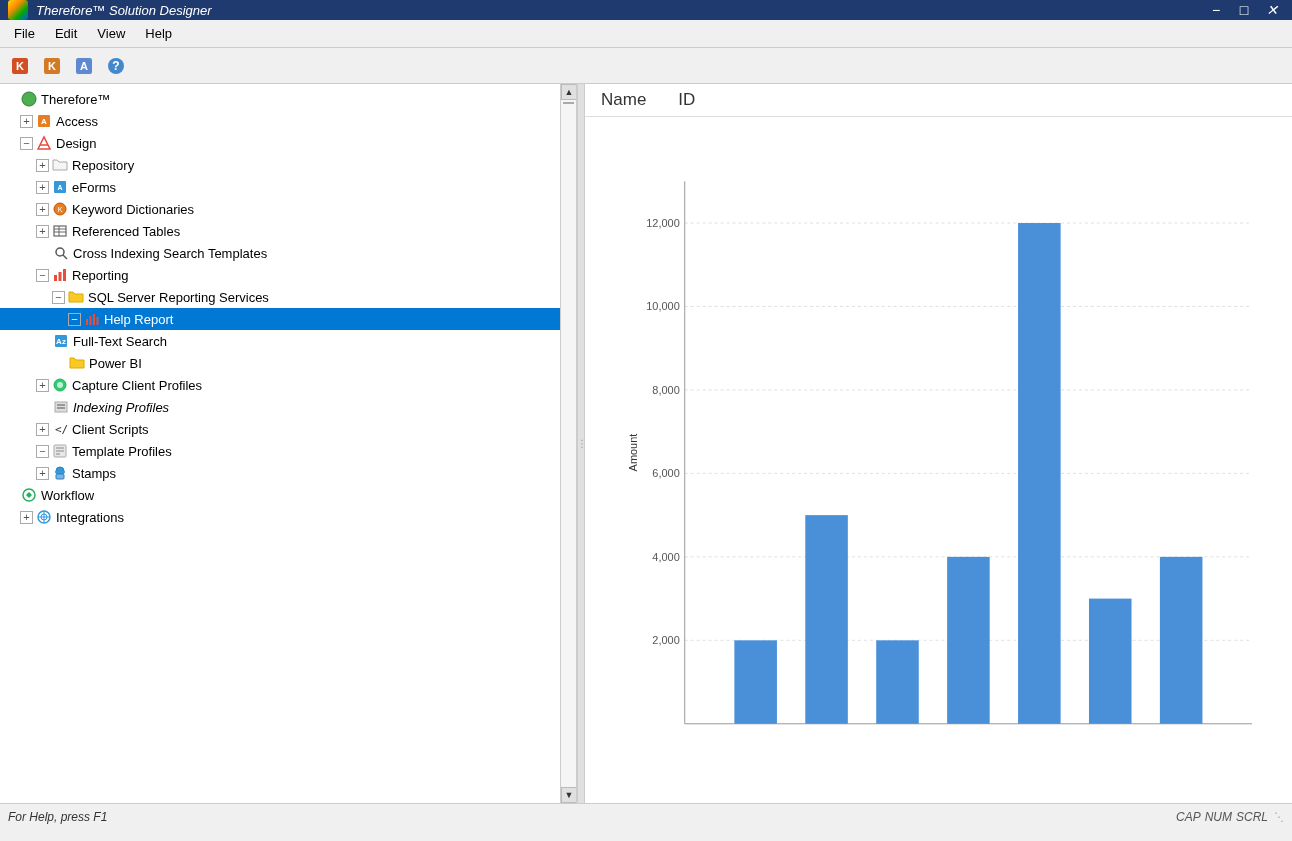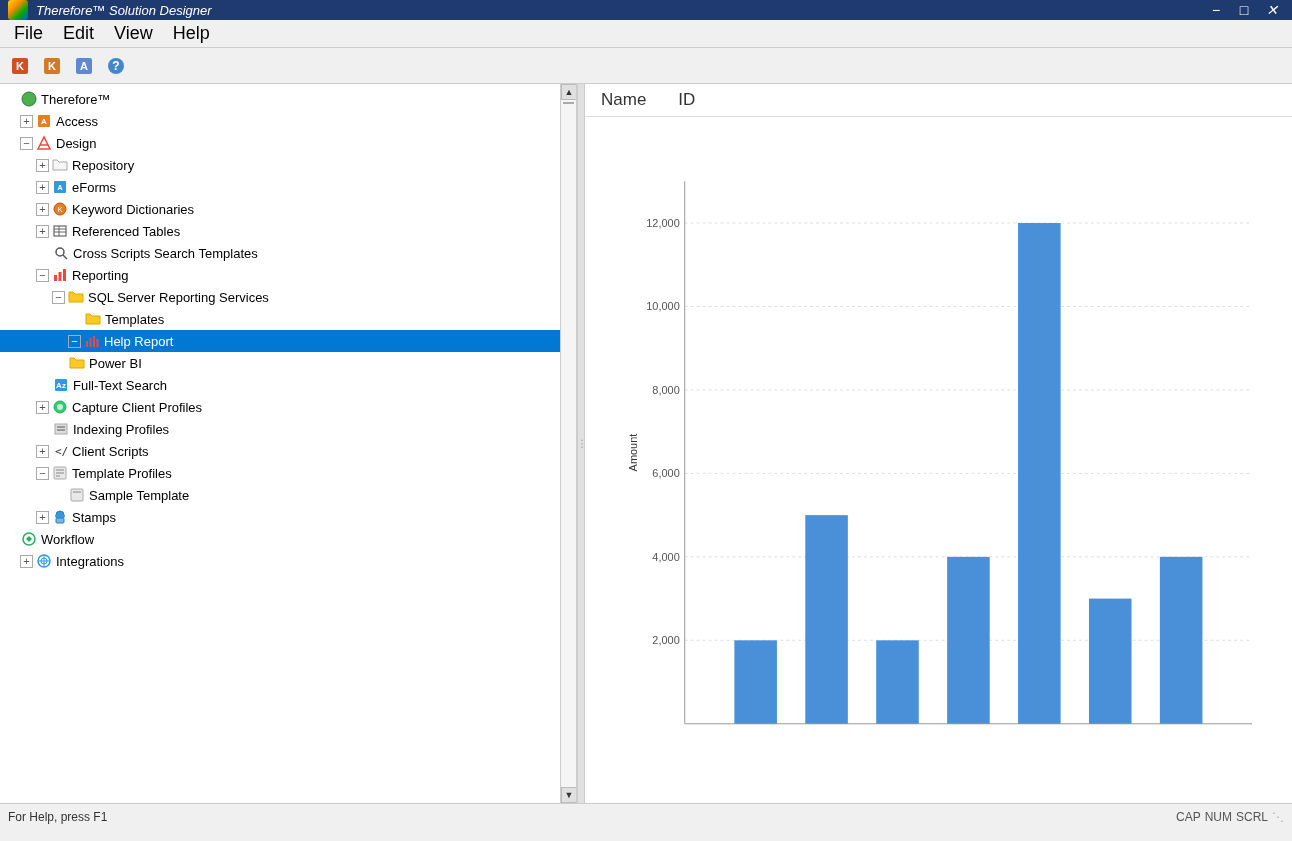--- a/index.html
+++ b/index.html
@@ -24,21 +24,21 @@
 
     
     .menu-bar {
       background: #f0f0f0;
       height: 28px;
       display: flex;
       align-items: center;
       padding: 0 4px;
       border-bottom: 1px solid #ccc;
     }
-    .menu-item { padding: 4px 10px; cursor: pointer; font-size: 18px; }
+    .menu-item { padding: 4px 10px; cursor: pointer; font-size: 13px; }
 
     
     .toolbar {
       background: #f0f0f0;
       height: 36px;
       display: flex;
       align-items: center;
       padding: 0 6px;
       border-bottom: 1px solid #ccc;
       gap: 4px;
@@ -135,20 +135,21 @@
     .status-bar {
       height: 26px;
       background: #f0f0f0;
       border-top: 1px solid #ccc;
       display: flex;
       align-items: center;
       padding: 0 8px;
       justify-content: space-between;
       font-size: 12px;
       color: #333;
+      font-style: italic;
     }
     .status-right { display: flex; gap: 4px; color: #555; }
 
     
     .tree-content::-webkit-scrollbar { width: 16px; }
     .tree-content::-webkit-scrollbar-track { background: #f0f0f0; }
     .tree-content::-webkit-scrollbar-thumb { background: #c0c0c0; border: 1px solid #aaa; }
 
     
     .vert-scrollbar {
@@ -303,93 +304,84 @@
           <span class="item-text">Referenced Tables</span>
         </div>
         <div class="tree-item" style="padding-left: 36px; padding-right: 20px;">
           <span class="expander-spacer"></span>
           <span class="tree-icon">
             <svg width="16" height="16" viewBox="0 0 16 16">
               <circle cx="7" cy="7" r="4" fill="none" stroke="#555" stroke-width="1.5"></circle>
               <line x1="10" y1="10" x2="14" y2="14" stroke="#555" stroke-width="1.5"></line>
             </svg>
           </span>
-          <span class="item-text">Cross Scripts Search Templates</span>
+          <span class="item-text">Cross Indexing Search Templates</span>
         </div>
         <div class="tree-item" style="padding-left: 36px; padding-right: 20px;">
           <span class="expander" style="border: 1px solid rgb(170, 170, 170); font-size: 11px; color: rgb(85, 85, 85); width: 13px; height: 13px; margin-right: 2px; flex-shrink: 0;">−</span>
           <span class="tree-icon">
             <svg width="16" height="16" viewBox="0 0 16 16">
               <rect x="2" y="8" width="3" height="6" fill="#e74c3c"></rect>
               <rect x="6.5" y="5" width="3" height="9" fill="#e74c3c"></rect>
               <rect x="11" y="2" width="3" height="12" fill="#e74c3c"></rect>
             </svg>
           </span>
           <span class="item-text">Reporting</span>
         </div>
         <div class="tree-item" style="padding-left: 52px; padding-right: 20px;">
           <span class="expander" style="border: 1px solid rgb(170, 170, 170); font-size: 11px; color: rgb(85, 85, 85); width: 13px; height: 13px; margin-right: 2px; flex-shrink: 0;">−</span>
           <span class="tree-icon">
             <svg width="16" height="16" viewBox="0 0 16 16">
               <path d="M1 4 L1 13 L15 13 L15 5 L7 5 L5 3 L1 3 Z" fill="#f9ca24" stroke="#e0a800" stroke-width="1"></path>
             </svg>
           </span>
           <span class="item-text">SQL Server Reporting Services</span>
-        </div>
-        <div class="tree-item" style="padding-left: 68px; padding-right: 20px;">
-          <span class="expander-spacer"></span>
-          <span class="tree-icon">
-            <svg width="16" height="16" viewBox="0 0 16 16">
-              <path d="M1 4 L1 13 L15 13 L15 5 L7 5 L5 3 L1 3 Z" fill="#f9ca24" stroke="#e0a800" stroke-width="1"></path>
-            </svg>
-          </span>
-          <span class="item-text">Templates</span>
         </div>
         <div class="tree-item selected" style="padding-left: 68px; padding-right: 20px;">
           <span class="expander" style="border: 1px solid rgb(170, 170, 170); font-size: 11px; color: white; width: 13px; height: 13px; margin-right: 2px; flex-shrink: 0;">−</span>
           <span class="tree-icon">
             <svg width="16" height="16" viewBox="0 0 16 16">
               <rect x="2" y="8" width="2" height="6" fill="#e74c3c"></rect>
               <rect x="5.5" y="5" width="2" height="9" fill="#e74c3c"></rect>
               <rect x="9" y="3" width="2" height="11" fill="#e74c3c"></rect>
               <rect x="12.5" y="6" width="2" height="8" fill="#e74c3c"></rect>
             </svg>
           </span>
           <span class="item-text" style="color: white;">Help Report</span>
         </div>
+        <div class="tree-item" style="padding-left: 36px; padding-right: 20px;">
+          <span class="expander-spacer"></span>
+          <span class="tree-icon">
+            <svg width="16" height="16" viewBox="0 0 16 16">
+              <rect x="2" y="2" width="12" height="12" rx="1" fill="#3498db"></rect>
+              <text x="8" y="11" text-anchor="middle" fill="white" font-size="8" font-weight="bold">Az</text>
+            </svg>
+          </span>
+          <span class="item-text">Full-Text Search</span>
+        </div>
         <div class="tree-item" style="padding-left: 52px; padding-right: 20px;">
           <span class="expander-spacer"></span>
           <span class="tree-icon">
             <svg width="16" height="16" viewBox="0 0 16 16">
               <path d="M1 4 L1 13 L15 13 L15 5 L7 5 L5 3 L1 3 Z" fill="#f9ca24" stroke="#e0a800" stroke-width="1"></path>
             </svg>
           </span>
           <span class="item-text">Power BI</span>
         </div>
         <div class="tree-item" style="padding-left: 36px; padding-right: 20px;">
-          <span class="expander-spacer"></span>
-          <span class="tree-icon">
-            <svg width="16" height="16" viewBox="0 0 16 16">
-              <rect x="2" y="2" width="12" height="12" rx="1" fill="#3498db"></rect>
-              <text x="8" y="11" text-anchor="middle" fill="white" font-size="8" font-weight="bold">Az</text>
-            </svg>
-          </span>
-          <span class="item-text">Full-Text Search</span>
-        </div>
-        <div class="tree-item" style="padding-left: 36px; padding-right: 20px;">
           <span class="expander" style="border: 1px solid rgb(170, 170, 170); font-size: 11px; color: rgb(85, 85, 85); width: 13px; height: 13px; margin-right: 2px; flex-shrink: 0;">+</span>
           <span class="tree-icon">
             <svg width="16" height="16" viewBox="0 0 16 16">
               <circle cx="8" cy="8" r="6" fill="#2ecc71" stroke="#27ae60" stroke-width="1"></circle>
               <circle cx="8" cy="8" r="3" fill="white" opacity="0.7"></circle>
             </svg>
           </span>
           <span class="item-text">Capture Client Profiles</span>
         </div>
-        <div class="tree-item" style="padding-left: 36px; ">
+        <div class="tree-item" style="padding-left: 36px;  font-style: italic;">
           <span class="expander-spacer"></span>
           <span class="tree-icon">
             <svg width="16" height="16" viewBox="0 0 16 16">
               <rect x="2" y="3" width="12" height="10" fill="#ddd" stroke="#aaa" stroke-width="1"></rect>
               <line x1="4" y1="6" x2="12" y2="6" stroke="#555" stroke-width="1"></line>
               <line x1="4" y1="9" x2="12" y2="9" stroke="#555" stroke-width="1"></line>
             </svg>
           </span>
           <span class="item-text">Indexing Profiles</span>
         </div>
@@ -406,30 +398,20 @@
           <span class="expander" style="border: 1px solid rgb(170, 170, 170); font-size: 11px; color: rgb(85, 85, 85); width: 13px; height: 13px; margin-right: 2px; flex-shrink: 0;">−</span>
           <span class="tree-icon">
             <svg width="16" height="16" viewBox="0 0 16 16">
               <rect x="2" y="2" width="12" height="12" rx="1" fill="#e8e8e8" stroke="#aaa" stroke-width="1"></rect>
               <line x1="4" y1="5" x2="12" y2="5" stroke="#888" stroke-width="1"></line>
               <line x1="4" y1="8" x2="12" y2="8" stroke="#888" stroke-width="1"></line>
               <line x1="4" y1="11" x2="8" y2="11" stroke="#888" stroke-width="1"></line>
             </svg>
           </span>
           <span class="item-text">Template Profiles</span>
-        </div>
-        <div class="tree-item" style="padding-left: 52px; padding-right: 20px;">
-          <span class="expander-spacer"></span>
-          <span class="tree-icon">
-            <svg width="16" height="16" viewBox="0 0 16 16">
-              <rect x="2" y="2" width="12" height="12" rx="1" fill="#e8e8e8" stroke="#aaa" stroke-width="1"></rect>
-              <line x1="4" y1="5" x2="12" y2="5" stroke="#888" stroke-width="1"></line>
-            </svg>
-          </span>
-          <span class="item-text">Sample Template</span>
         </div>
         <div class="tree-item" style="padding-left: 36px; padding-right: 20px;">
           <span class="expander" style="border: 1px solid rgb(170, 170, 170); font-size: 11px; color: rgb(85, 85, 85); width: 13px; height: 13px; margin-right: 2px; flex-shrink: 0;">+</span>
           <span class="tree-icon">
             <svg width="16" height="16" viewBox="0 0 16 16">
               <circle cx="8" cy="6" r="4" fill="#3498db" stroke="#2980b9" stroke-width="1"></circle>
               <ellipse cx="8" cy="7" rx="5" ry="2" fill="#3498db"></ellipse>
               <rect x="4" y="9" width="8" height="5" rx="1" fill="#7fb3e8" stroke="#2980b9" stroke-width="1"></rect>
             </svg>
           </span>

